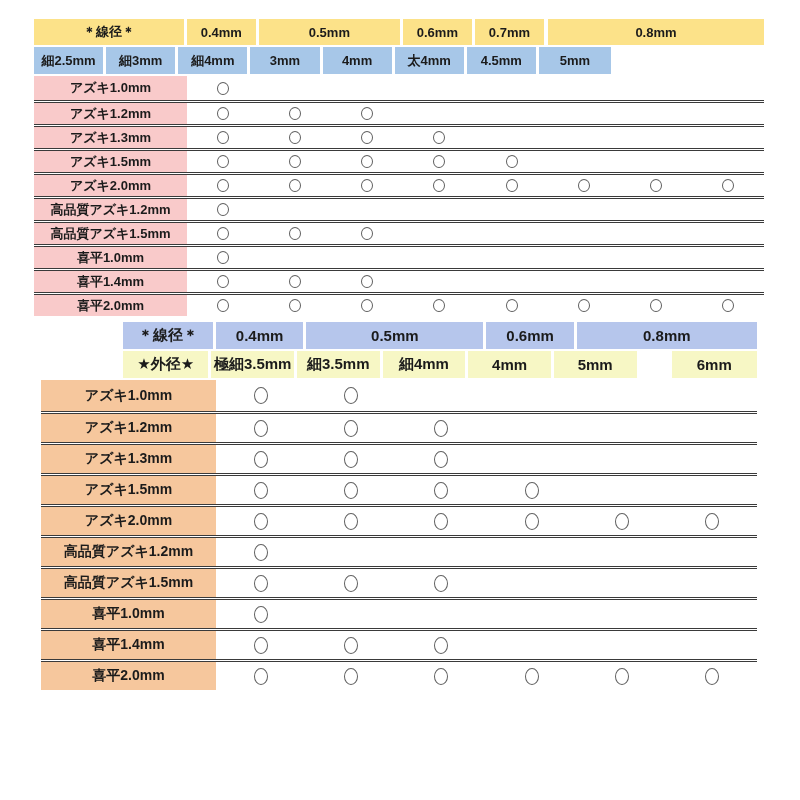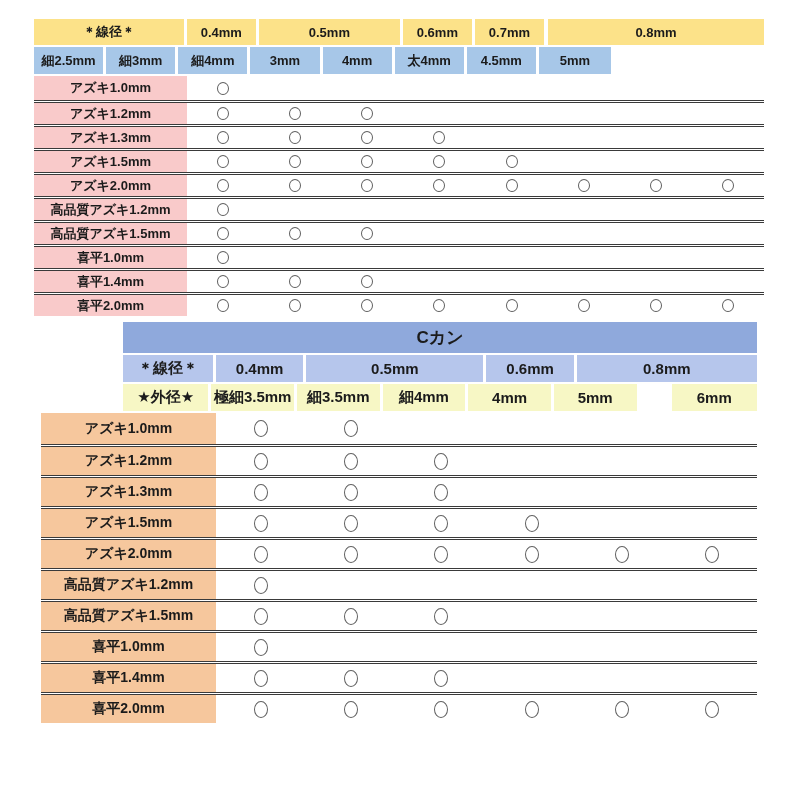--- a/index.html
+++ b/index.html
@@ -238,21 +238,20 @@
           </div>
           <div class="cell" style="width: 72.125px; height: 100%;">
             <span class="mark" style="width: 12px; height: 13px; border-color: rgb(96, 96, 96);"></span>
           </div>
           <div class="cell" style="width: 72.125px; height: 100%;">
             <span class="mark" style="width: 12px; height: 13px; border-color: rgb(96, 96, 96);"></span>
           </div>
         </div>
       </div>
       <div class="table t2" style="width: 716px;">
-        <div class="merged-header" style="height: 31px; margin-left: 82px; background: rgb(143, 169, 220); font-size: 17px;">Cカン</div>
         <div class="hrow" style="height: 27px; margin-left: 82px;">
           <div class="cell" style="width: 90px; margin-right: 3px; background: rgb(182, 198, 236); font-size: 15px;">＊線径＊</div>
           <div class="cell" style="width: 87.1667px; margin-right: 3px; background: rgb(182, 198, 236); font-size: 15px;">0.4mm</div>
           <div class="cell" style="width: 177.333px; margin-right: 3px; background: rgb(182, 198, 236); font-size: 15px;">0.5mm</div>
           <div class="cell" style="width: 87.1667px; margin-right: 3px; background: rgb(182, 198, 236); font-size: 15px;">0.6mm</div>
           <div class="cell" style="width: 180.333px; background: rgb(182, 198, 236); font-size: 15px;">0.8mm</div>
         </div>
         <div class="hrow" style="height: 27px; margin-left: 82px;">
           <div class="cell" style="width: 90px; margin-right: 3px; background: rgb(247, 247, 197); font-size: 15px;">★外径★</div>
           <div class="cell" style="width: 87.1667px; margin-right: 3px; background: rgb(247, 247, 197); font-size: 15px;">極細3.5mm</div>

